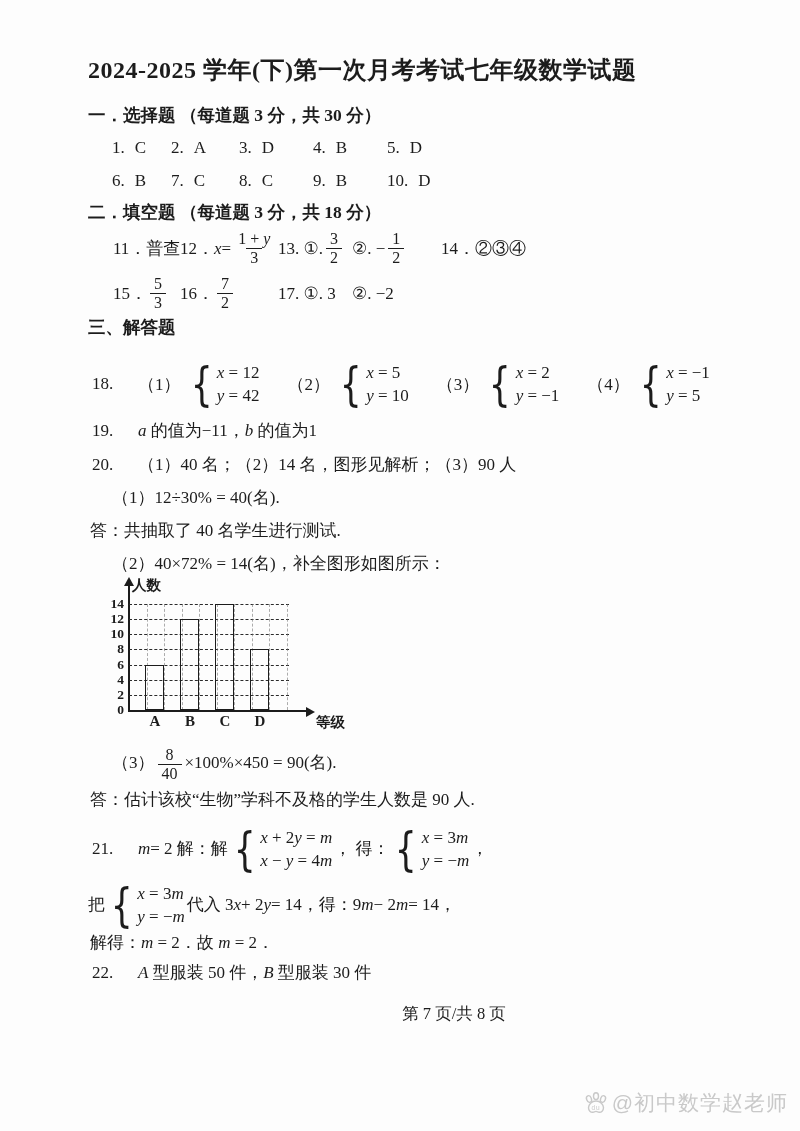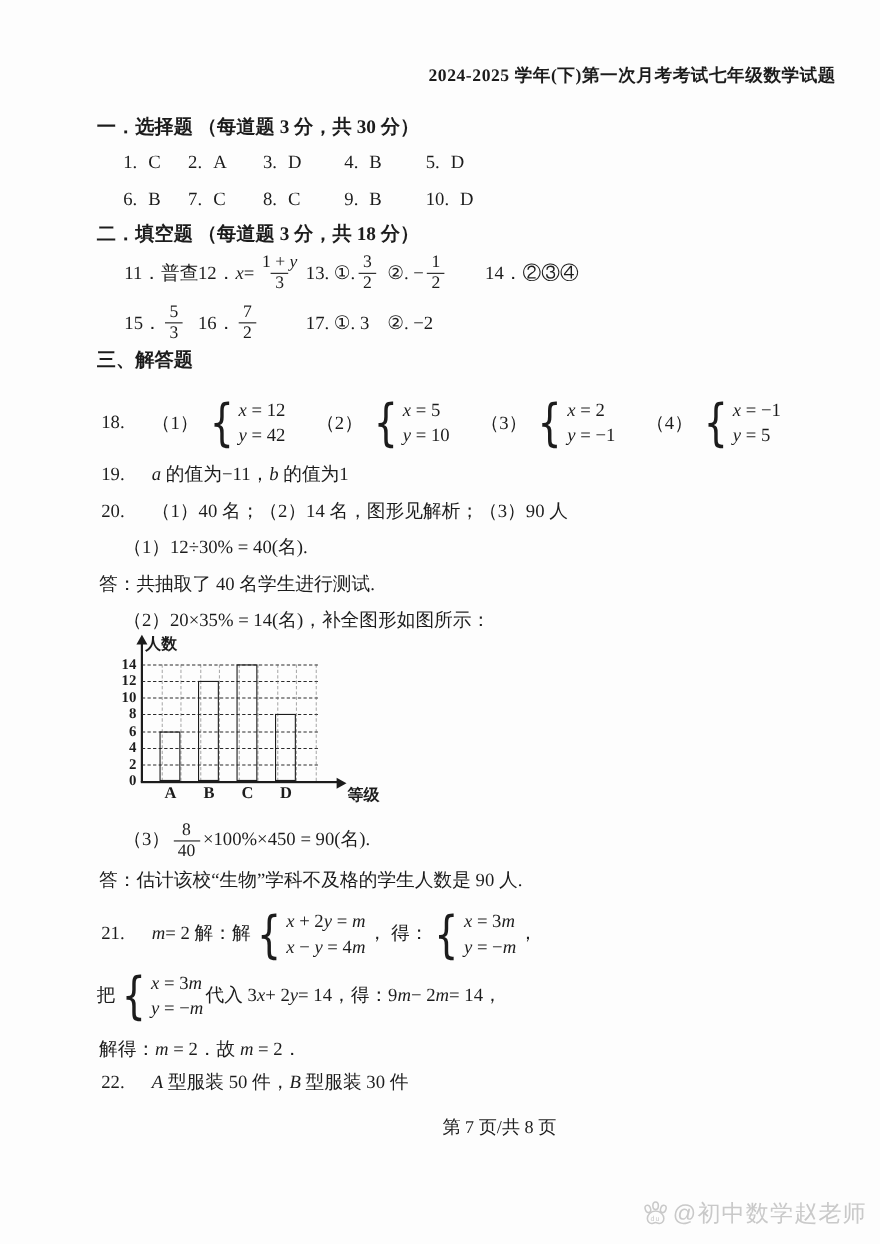--- a/index.html
+++ b/index.html
@@ -6,21 +6,21 @@
   body{
     width:800px;height:1131px;background:#ffffff;
     font-family:"Liberation Serif","DejaVu Serif",serif;
     color:#1c1c1c;overflow:hidden;
   }
   .page{
     position:relative;width:800px;height:1131px;box-sizing:border-box;
     padding:56px 40px 0 88px;background:#fdfdfd;
   }
   .title{
-    margin:0;text-align:right;font-size:16px;font-weight:700;
+    margin:0;text-align:left;font-size:24px;font-weight:700;
     letter-spacing:.5px;line-height:28px;
   }
   .h{font-weight:700;font-size:17.5px;line-height:22px;}
   .line{font-size:17px;line-height:21px;white-space:nowrap;}
   .row{display:flex;align-items:center;font-size:17px;}
   .row.choice{padding-left:24px;height:22px;}
   .ci{display:inline-flex;}
   .ci .qn{display:inline-block;}
   .ci .qa{margin-left:10px;}
   .cw1{width:59px;}.cw2{width:68px;}.cw3{width:74px;}.cw4{width:74px;}
@@ -236,21 +236,21 @@
   <div class="line pl4" style="margin-top:8px;">
     <span class="qnum">19.</span><span><span class="mv">a</span><span class="rt"> 的值为−11，</span><span class="mv">b</span><span class="rt"> 的值为1</span></span>
   </div>
 
   <div class="line pl4" style="margin-top:13px;">
     <span class="qnum">20.</span><span><span class="rt">（1）40 名；（2）14 名，图形见解析；（3）90 人</span></span>
   </div>
 
   <div class="line indent" style="margin-top:12px;"><span class="rt">（1）12÷30% = 40(名).</span></div>
   <div class="line pl2" style="margin-top:12px;"><span class="rt">答：共抽取了 40 名学生进行测试.</span></div>
-  <div class="line indent" style="margin-top:12px;"><span class="rt">（2）20×35% = 14(名)，补全图形如图所示：</span></div>
+  <div class="line indent" style="margin-top:12px;"><span class="rt">（2）40×72% = 14(名)，补全图形如图所示：</span></div>
 
   <div class="chart" style="margin-top:6px;">
     <span class="chart-ylabel">人数</span>
     <div class="yarrow"></div>
     <div class="yaxis"></div>
     <div class="xaxis"></div>
     <div class="xarrow"></div>
     <div class="plot" id="chart-plot">
         <div class="grid" style="bottom: 14.1429px;"></div>
         <div class="grid" style="bottom: 29.2857px;"></div>
@@ -329,21 +329,21 @@
       <span class="rt">代入 3</span>
       <span class="mv">x</span>
       <span class="rt"> + 2</span>
       <span class="mv">y</span>
       <span class="rt"> = 14，得：9</span>
       <span class="mv">m</span>
       <span class="rt"> − 2</span>
       <span class="mv">m</span>
       <span class="rt"> = 14，</span>
     </div>
-  <div class="line pl2" style="margin-top:13px;"><span class="rt">解得：</span><span class="mv">m</span><span class="rt"> = 2．故 </span><span class="mv">m</span><span class="rt"> = 2．</span></div>
+  <div class="line pl2" style="margin-top:2px;"><span class="rt">解得：</span><span class="mv">m</span><span class="rt"> = 2．故 </span><span class="mv">m</span><span class="rt"> = 2．</span></div>
 
   <div class="line pl4" style="margin-top:9px;">
     <span class="qnum">22.</span><span><span class="mv">A</span><span class="rt"> 型服装 50 件，</span><span class="mv">B</span><span class="rt"> 型服装 30 件</span></span>
   </div>
 
   <div class="footer" style="margin-top:20px;">第 7 页/共 8 页</div>
 
   <div class="watermark">
     <svg width="26" height="26" viewBox="0 0 26 26" fill="none" stroke="#c9c9c9" stroke-width="1.4">
       <ellipse cx="6" cy="9" rx="2.4" ry="3.4" transform="rotate(-20 6 9)"></ellipse>

